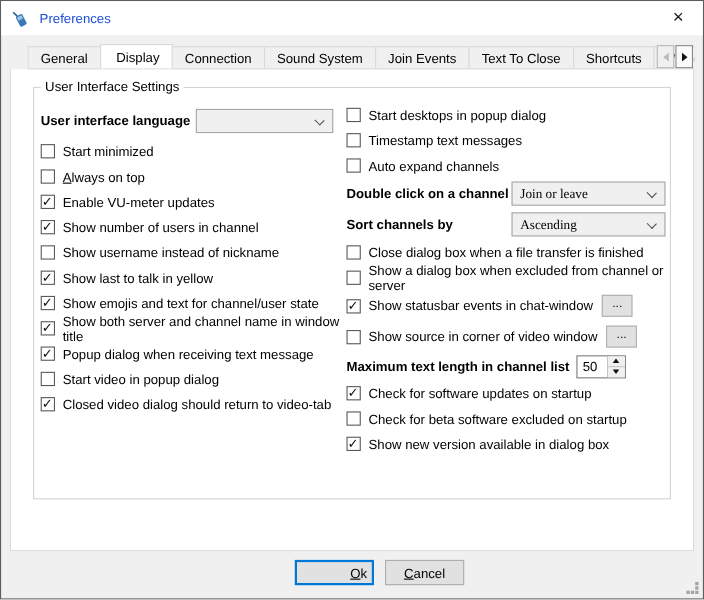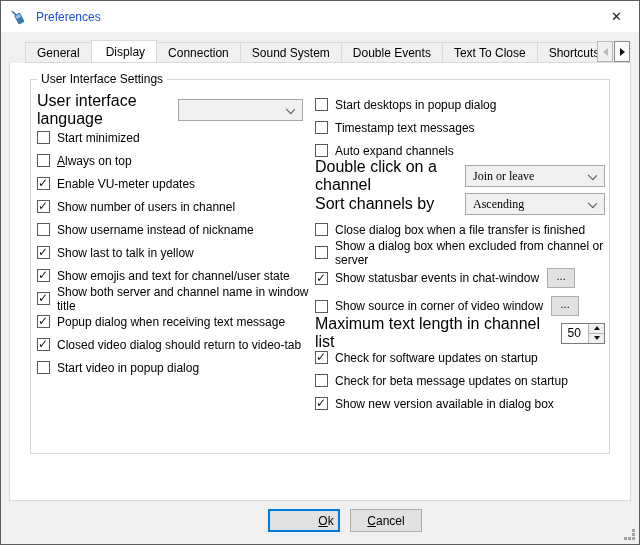--- a/index.html
+++ b/index.html
@@ -42,21 +42,21 @@
 
   .groupbox { position:absolute; left:20px; right:20px; top:16px; bottom:46px;
               border:1px solid #d5d5d5; }
   .groupbox-legend { position:absolute; top:-8px; left:6px; background:#fff; padding:0 4px;
                      font-size:12px; }
 
   .col-left  { position:absolute; left:6px;  top:18px; width:276px; }
   .col-right { position:absolute; left:284px; top:13px; right:4px; }
 
   .row { display:flex; align-items:center; height:23px; }
-  .label { font-size:16px; }
+  .label { font-size:12px;font-weight:bold; }
 
   
   .check-row { cursor:default; }
   .checkbox { width:13px; height:13px; background:#fff; border:1px solid #595959;
               margin-right:7px; flex:0 0 auto; position:relative; }
   .checkbox.checked::before { content:"✓"; position:absolute; left:0px; top:-1px;
               font-size:12px; line-height:13px; color:#111; font-weight:bold; }
   .check-label { display:inline-block; }
   .check-label.mnemonic::first-letter { text-decoration:underline; }
 
@@ -143,21 +143,21 @@
 
       <div class="tab">
         <span>Connection</span>
       </div>
 
       <div class="tab">
         <span>Sound System</span>
       </div>
 
       <div class="tab">
-        <span>Double Events</span>
+        <span>Join Events</span>
       </div>
 
       <div class="tab">
         <span>Text To Close</span>
       </div>
 
       <div class="tab">
         <span>Shortcuts</span>
       </div>
 
@@ -228,27 +228,27 @@
               <span class="checkbox checked"></span>
               <span class="check-label">Show both server and channel name in window title</span>
             </div>
 
             <div class="row check-row">
               <span class="checkbox checked"></span>
               <span class="check-label">Popup dialog when receiving text message</span>
             </div>
 
             <div class="row check-row">
+              <span class="checkbox"></span>
+              <span class="check-label">Start video in popup dialog</span>
+            </div>
+
+            <div class="row check-row">
               <span class="checkbox checked"></span>
               <span class="check-label">Closed video dialog should return to video-tab</span>
-            </div>
-
-            <div class="row check-row">
-              <span class="checkbox"></span>
-              <span class="check-label">Start video in popup dialog</span>
             </div>
           </div>
       </div>
 
       <div class="col-right">
         <div>
 
             <div class="row check-row">
               <span class="checkbox"></span>
               <span class="check-label">Start desktops in popup dialog</span>
@@ -329,21 +329,21 @@
 
         <div>
 
             <div class="row check-row">
               <span class="checkbox checked"></span>
               <span class="check-label">Check for software updates on startup</span>
             </div>
 
             <div class="row check-row">
               <span class="checkbox"></span>
-              <span class="check-label">Check for beta message updates on startup</span>
+              <span class="check-label">Check for beta software excluded on startup</span>
             </div>
 
             <div class="row check-row">
               <span class="checkbox checked"></span>
               <span class="check-label">Show new version available in dialog box</span>
             </div>
           </div>
       </div>
     </div>
   </div>

